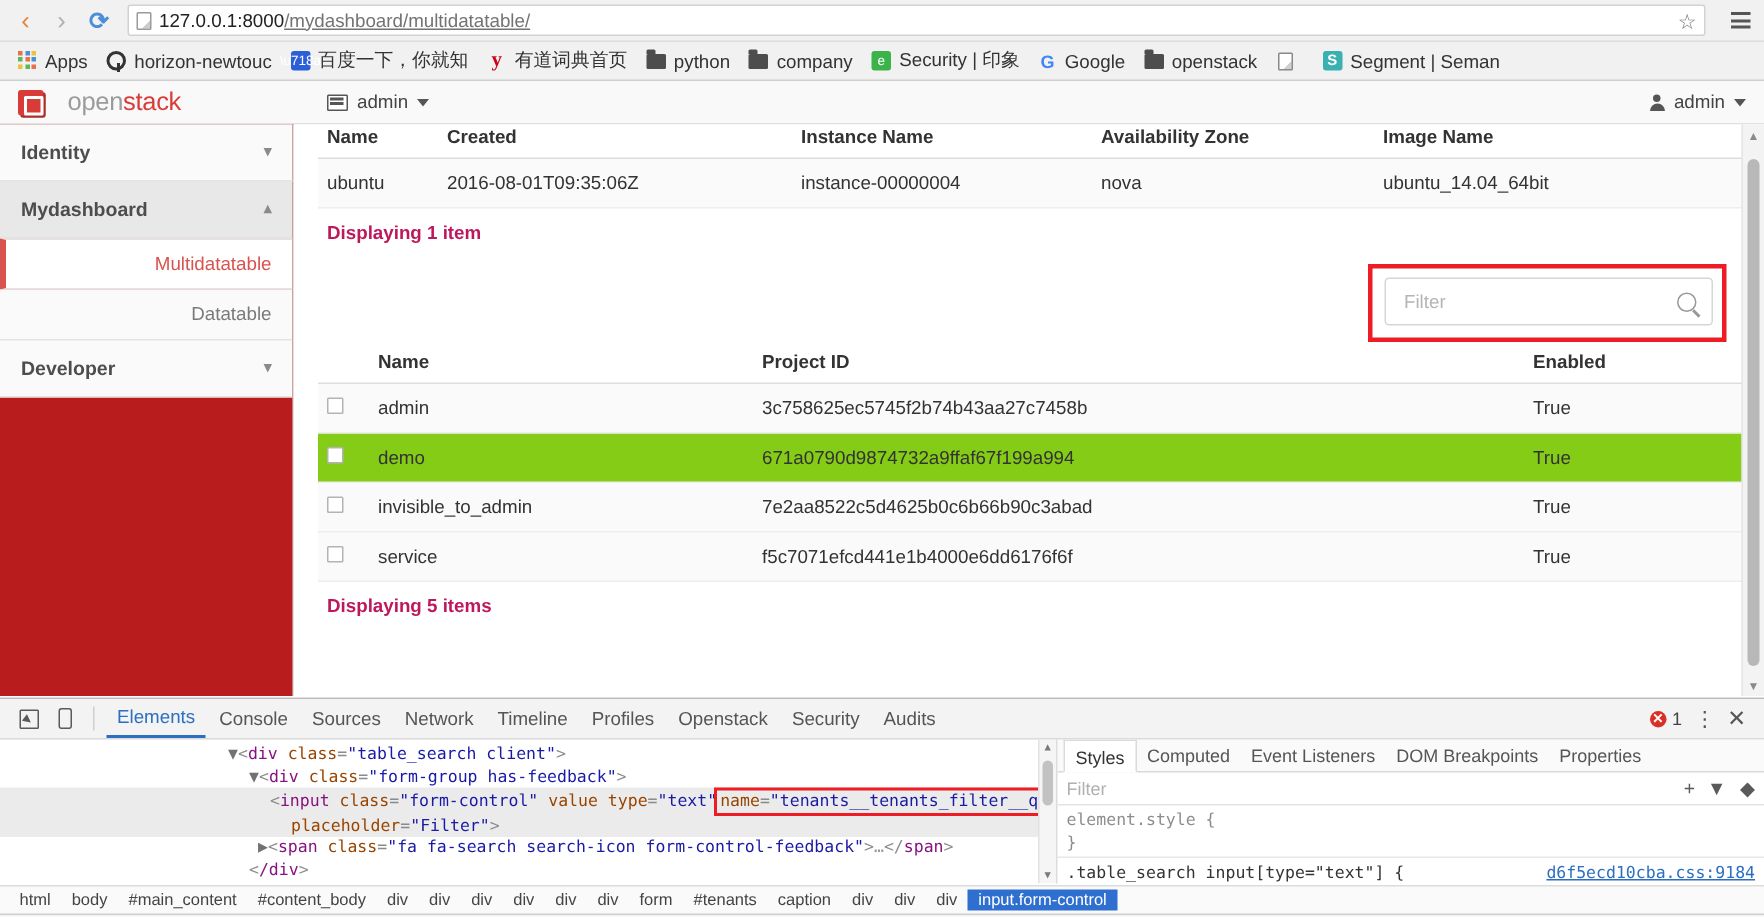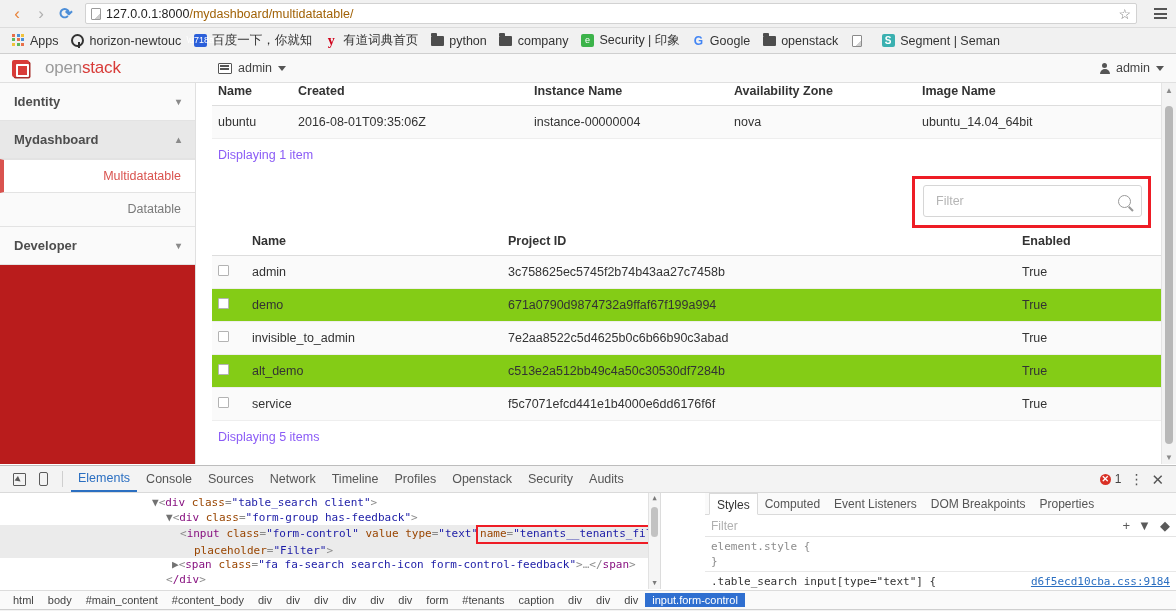--- a/index.html
+++ b/index.html
@@ -35,21 +35,21 @@
     display: flex; align-items: center; padding: 0 5px;
     font-size: 12.5px;
   }
   .page-doc-icon {
     width: 10px; height: 12px; margin-right: 5px;
     border: 1px solid #9a9a9a; border-radius: 1px;
     background: linear-gradient(135deg, #fff 70%, #ccc 70%);
     flex: none;
   }
   .url-host { color: #222; }
-  .url-rest { color: #a16207; }
+  .url-rest { color: #737373; text-decoration: underline; }
   .star-icon { color: #777; font-size: 14px; margin-left: 4px; }
   .menu-icon {
     width: 20px; display: flex; flex-direction: column; gap: 2.5px;
     align-items: center; margin-left: 6px;
   }
   .menu-icon i { display: block; width: 13px; height: 2px; background: #555; }
 
   .bookmarks-bar {
     height: 26px; background: #f1f1f1;
     display: flex; align-items: center; gap: 2px;
@@ -171,21 +171,21 @@
   }
   table.dt td {
     padding: 9px 6px; color: #333; border-bottom: 1px solid #eee;
     background: #fafafa;
   }
   table.dt tr.plain td { background: #84cc16; }
   .cb {
     width: 11px; height: 11px; border: 1px solid #b3b3b3;
     background: #fff; border-radius: 1px; display: inline-block;
   }
-  .displaying { font-size: 12.5px; color: #8b5cf6; padding: 9px 6px 10px 6px; }
+  .displaying { font-size: 12.5px; color: #be185d; padding: 9px 6px 10px 6px; font-weight: bold; }
   .col-cb { width: 34px; }
 
   .filter-wrap {
     position: relative; height: 56px;
   }
   .filter-highlight {
     position: absolute; right: 11px; top: 4px; width: 239px; height: 52px;
     border: 3px solid #ee1c25; background: #fff;
   }
   .filter-box {
@@ -272,21 +272,21 @@
   }
   .dom-scroll {
     position:absolute; right:0; top:0; width:12px; height:100%;
     background:#f5f5f5; border-left:1px solid #e2e2e2;
   }
   .dom-scroll .arw { height:11px; display:flex;align-items:center;justify-content:center;
                      font-size:7px;color:#7a7a7a;}
   .dom-scroll .thmb { position:absolute; left:2px; right:2px; top:14px; height:30px;
                       background:#c2c2c2; border-radius:5px; }
 
-  .styles-pane { width: 471px; flex: none; overflow: hidden; margin-left: 44px; }
+  .styles-pane { width: 471px; flex: none; overflow: hidden; }
   .st-tabs {
     height: 22px; display: flex; align-items: stretch;
     border-bottom: 1px solid #dadada; background: #fafafa;
     font-size: 12px; padding-left: 4px;
   }
   .st-tab { padding: 3px 7px 2px; color: #555; display:flex; align-items:center; }
   .st-tab.sel { background:#fff; border:1px solid #dadada; border-bottom:1px solid #fff;
                 margin-bottom:-1px; color:#333; }
   .st-filter {
     height: 22px; display: flex; align-items: center; padding: 0 6px;
@@ -505,26 +505,20 @@
               <td>demo</td>
               <td>671a0790d9874732a9ffaf67f199a994</td>
               <td>True</td>
             </tr>
             <tr>
               <td><span class="cb"></span></td>
               <td>invisible_to_admin</td>
               <td>7e2aa8522c5d4625b0c6b66b90c3abad</td>
               <td>True</td>
             </tr>
-            <tr class="plain">
-              <td><span class="cb"></span></td>
-              <td>alt_demo</td>
-              <td>c513e2a512bb49c4a50c30530df7284b</td>
-              <td>True</td>
-            </tr>
             <tr>
               <td><span class="cb"></span></td>
               <td>service</td>
               <td>f5c7071efcd441e1b4000e6dd6176f6f</td>
               <td>True</td>
             </tr>
           </tbody>
         </table>
         <div class="displaying">Displaying 5 items</div>
       </div>

